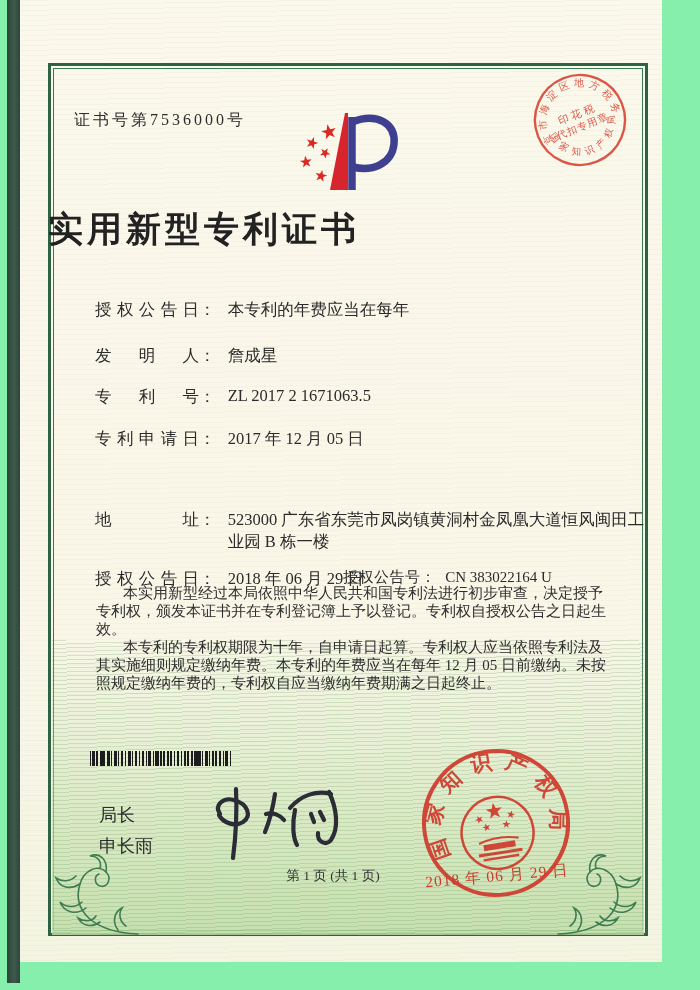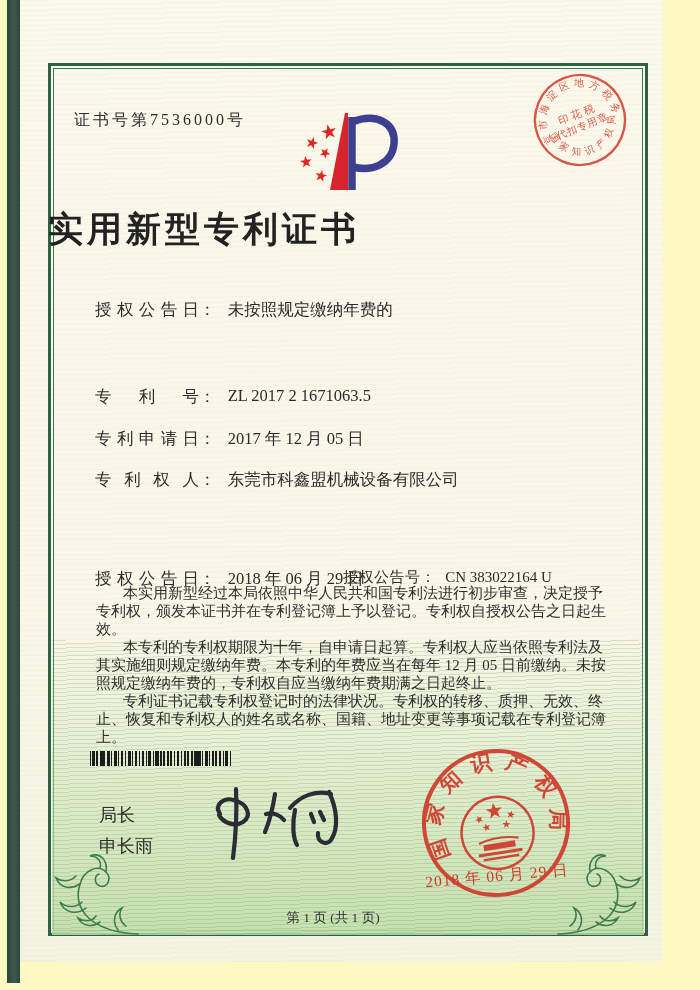--- a/index.html
+++ b/index.html
@@ -1,18 +1,18 @@
 <!DOCTYPE html>
 <html><head>
 <meta charset="utf-8">
 <style>
   * { margin:0; padding:0; box-sizing:border-box; }
   html,body { background:#ffffff; }
   body { font-family:"Liberation Serif", serif; }
-  .photo { position:relative; width:700px; height:990px; background:#fef9c3; overflow:hidden; }
+  .photo { position:relative; width:700px; height:990px; background:#86efac; overflow:hidden; }
 
   
   .spine { position:absolute; left:7px; top:0; width:13px; height:983px;
            background:linear-gradient(90deg,#2c443a,#40594d 55%,#2e473d); }
 
   
   .paper { position:absolute; left:20px; top:0; width:642px; height:962px;
            background:
              repeating-linear-gradient(179deg, rgba(150,180,130,0.07) 0 1px, transparent 1px 5px),
              linear-gradient(180deg,#fbf8ec 0%, #faf7e9 60%, #f4f4e2 100%); }
@@ -48,21 +48,21 @@
   .paras p { text-indent:1.8em; }
 
   .barcode { left:90px; top:751px; width:143px; height:15px; z-index:2;
     background:
       repeating-linear-gradient(90deg,#1c1c1c 0 1.5px,transparent 1.5px 3.5px),
       repeating-linear-gradient(90deg,#1c1c1c 0 1px,transparent 1px 6.5px),
       repeating-linear-gradient(90deg,transparent 0 2px,#1c1c1c 2px 3px,transparent 3px 9.5px); }
 
   .director { left:99px; top:800px; font-size:18px; color:#2c2c2c; line-height:31px; z-index:2; }
 
-  .footer { left:48px; top:909px; width:570px; text-align:center; font-size:13.5px; color:#333; z-index:2; }
+  .footer { left:48px; top:867px; width:570px; text-align:center; font-size:13.5px; color:#333; z-index:2; }
 
   .seal-date { left:408px; top:866px; width:178px; text-align:center; color:#cf3a2c; font-size:15.5px;
                letter-spacing:1px; transform:rotate(-5deg); z-index:4; white-space:nowrap; }
 
   svg { position:absolute; overflow:visible; }
   .sig { z-index:2; }
   .seal { z-index:3; opacity:0.92; }
   .flourish { z-index:2; }
 </style>
 </head>
@@ -135,48 +135,51 @@
       </text>
       <text x="62" y="59" text-anchor="middle" font-size="10.5" letter-spacing="3">印花税</text>
       <text x="62" y="72" text-anchor="middle" font-size="10" letter-spacing="1">代扣专用章</text>
     </g>
   </svg>
 
   <div class="abs title">实用新型专利证书</div>
 
   <div class="abs row" style="top:299px;">
     <span class="flabel">授权公告日</span><span class="colon">：</span>
-    <span class="fvalue">未按照规定缴纳年费的</span>
+    <span class="fvalue">本专利的年费应当在每年</span>
+  </div>
+  <div class="abs row" style="top:345px;">
+    <span class="flabel">发明人</span><span class="colon">：</span>
+    <span class="fvalue">詹成星</span>
   </div>
   <div class="abs row" style="top:386px;">
     <span class="flabel">专利号</span><span class="colon">：</span>
     <span class="fvalue">ZL 2017 2 1671063.5</span>
   </div>
   <div class="abs row" style="top:428px;">
     <span class="flabel">专利申请日</span><span class="colon">：</span>
     <span class="fvalue">2017 年 12 月 05 日</span>
   </div>
-  <div class="abs row" style="top:469px;">
-    <span class="flabel">专利权人</span><span class="colon">：</span>
-    <span class="fvalue">东莞市科鑫盟机械设备有限公司</span>
+  <div class="abs row" style="top:509px;">
+    <span class="flabel">地址</span><span class="colon">：</span>
+    <span class="fvalue wrap">523000 广东省东莞市凤岗镇黄洞村金凤凰大道恒风闽田工业园 B 栋一楼</span>
   </div>
 
   <div class="abs row" style="top:551px;margin-top:17px;">
     <span class="flabel">授权公告日</span><span class="colon">：</span>
     <span class="fvalue">2018 年 06 月 29 日</span>
     <span class="grant-right">
       <span class="glabel">授权公告号</span><span class="colon">：</span>
       <span style="margin-left:6px;">CN 383022164 U</span>
     </span>
   </div>
 
   <div class="abs paras">
     <p>本实用新型经过本局依照中华人民共和国专利法进行初步审查，决定授予专利权，颁发本证书并在专利登记簿上予以登记。专利权自授权公告之日起生效。</p>
     <p>本专利的专利权期限为十年，自申请日起算。专利权人应当依照专利法及其实施细则规定缴纳年费。本专利的年费应当在每年 12 月 05 日前缴纳。未按照规定缴纳年费的，专利权自应当缴纳年费期满之日起终止。</p>
-    <p>专利证书记载专利权登记时的法律状况。专利权的转移、质押、无效、终止、恢复和专利权人的姓名或名称、国籍、地址变更等事项记载在专利登记簿上。</p>
   </div>
 
   <div class="abs barcode"></div>
 
   <div class="director abs">
     <div>局长</div>
     <div>申长雨</div>
   </div>
 
   <svg class="sig" style="left:198px; top:783px;" width="168" height="88" viewBox="0 0 168 88">

